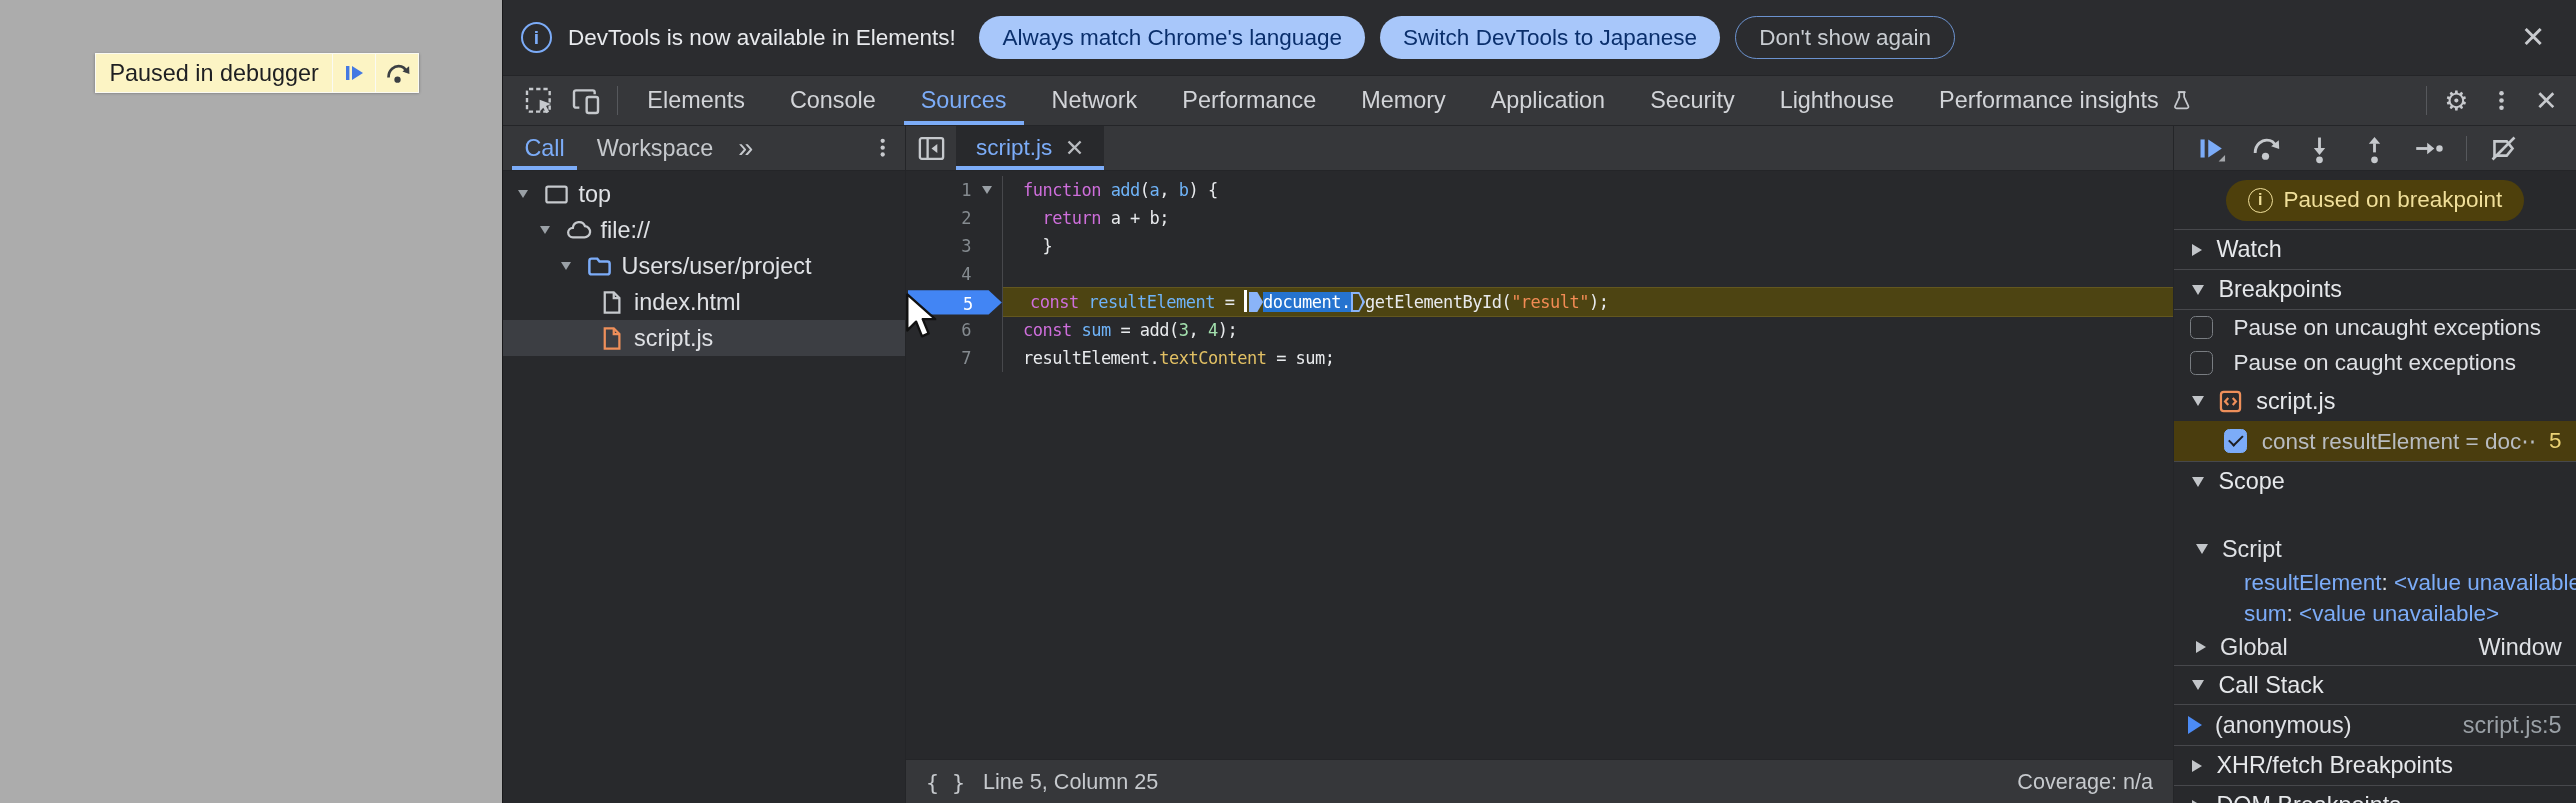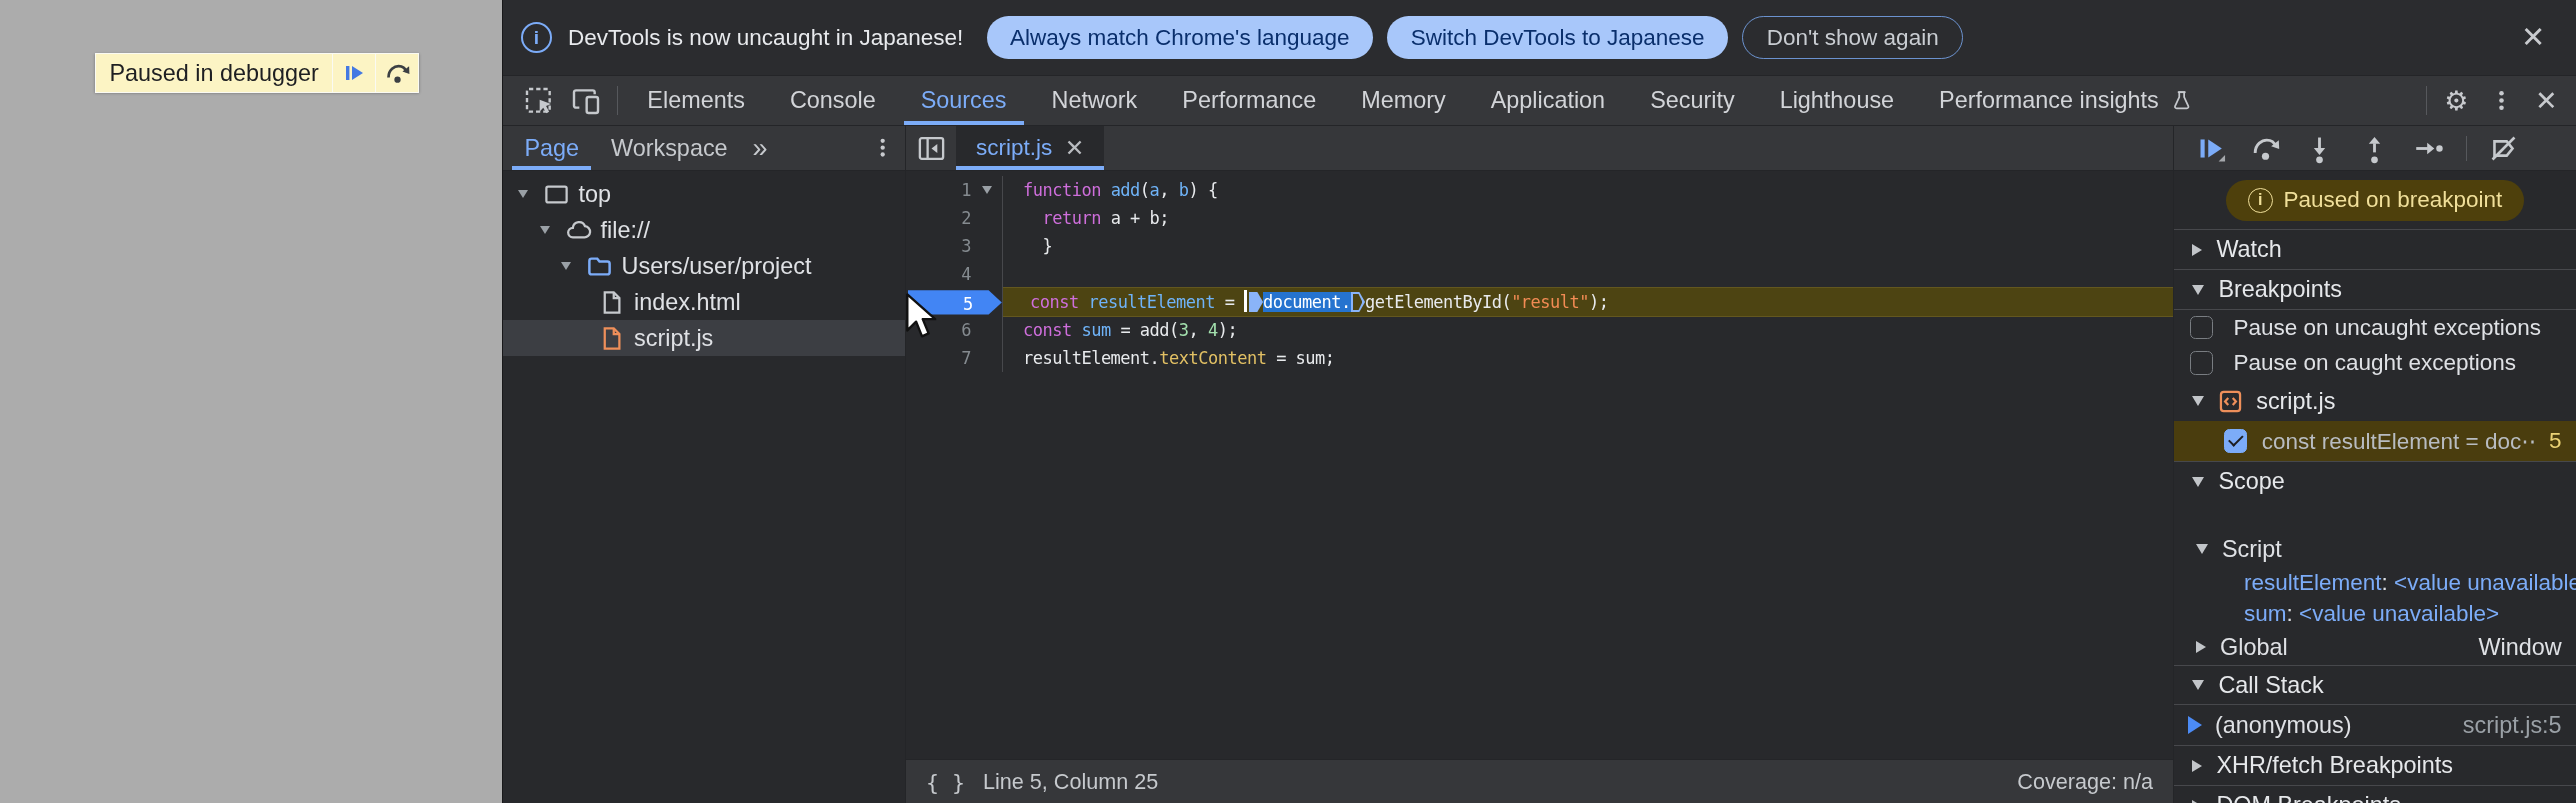--- a/index.html
+++ b/index.html
@@ -165,21 +165,21 @@
         <circle cx="12" cy="17.5" r="2.8" fill="#3C4043"></circle>
       </svg>
     </span>
   </div>
 </div>
 
 <div class="devtools">
 
   <div class="infobar">
     <span class="info-circle">i</span>
-    <span class="msg">DevTools is now uncaught in Japanese!</span>
+    <span class="msg">DevTools is now available in Elements!</span>
     <button class="pill-btn">Always match Chrome's language</button>
     <button class="pill-btn">Switch DevTools to Japanese</button>
     <button class="pill-btn outlined">Don't show again</button>
     <span class="icon-x">✕</span>
   </div>
 
   <div class="main-toolbar">
     <span class="tb-icon">
       <svg width="32" height="32" viewBox="0 0 24 24" fill="none" stroke="#C6C9CD" stroke-width="1.8">
         <rect x="3" y="3" width="17" height="17" rx="1.5" stroke-dasharray="3.2 2.2"></rect>
@@ -243,21 +243,21 @@
       </span>
       <span class="glyph-btn">✕</span>
     </div>
   </div>
 
   <div class="content">
 
     <div class="navigator">
       <div class="nav-header">
         <div class="nav-tab active">
-            <span>Page</span>
+            <span>Call</span>
           </div>
         <div class="nav-tab">
             <span>Workspace</span>
           </div>
         <span class="nav-chev">»</span>
         <span class="kebab">
           <svg width="23.4" height="23.4" viewBox="0 0 24 24" fill="#C8CACE">
             <circle cx="12" cy="5" r="2.2"></circle>
               <circle cx="12" cy="12" r="2.2"></circle>
               <circle cx="12" cy="19" r="2.2"></circle>

